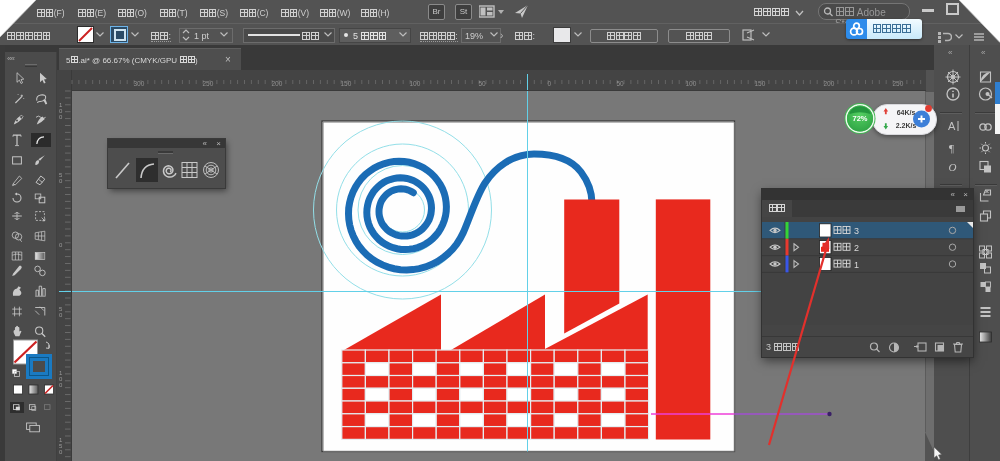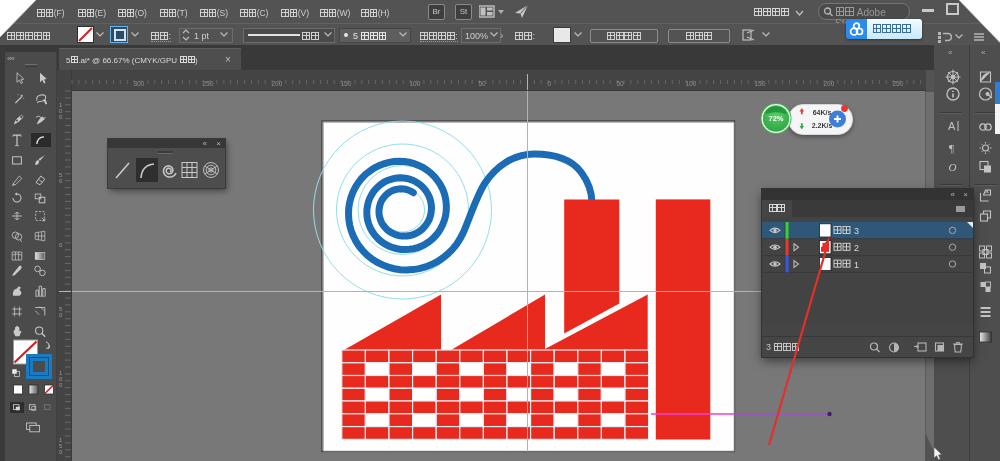--- a/index.html
+++ b/index.html
@@ -88,21 +88,21 @@
       <path d="M0.5 0.5 L4 4 L7.5 0.5" fill="none" stroke="#bdbdbd" stroke-width="1.2"></path>
     </svg>
   <div class="abs" style="left:339px;top:4px;width:70px;height:13px;background:#5e5e5e;border:1px solid #454545;"></div>
   <div class="abs" style="left:344px;top:9px;width:4px;height:4px;border-radius:50%;background:#e6e6e6;"></div>
   <div class="abs t" style="left:353px;top:7px;font-size:9px;color:#e2e2e2;">5 <span class="cjk"></span><span class="cjk"></span><span class="cjk"></span></div>
   <svg class="abs" style="left:399px;top:8px;" width="8" height="5">
       <path d="M0.5 0.5 L4 4 L7.5 0.5" fill="none" stroke="#bdbdbd" stroke-width="1.2"></path>
     </svg>
   <div class="abs t" style="left:420px;top:7px;font-size:9px;border-bottom:1px dotted #9a9a9a;"><span class="cjk"></span><span class="cjk"></span><span class="cjk"></span><span class="cjk"></span>:</div>
   <div class="abs" style="left:461px;top:4px;width:38px;height:13px;border:1px solid #6c6c6c;"></div>
-  <div class="abs t" style="left:465px;top:7px;font-size:9px;">100%</div>
+  <div class="abs t" style="left:465px;top:7px;font-size:9px;">19%</div>
   <svg class="abs" style="left:490px;top:8px;" width="8" height="5">
       <path d="M0.5 0.5 L4 4 L7.5 0.5" fill="none" stroke="#bdbdbd" stroke-width="1.2"></path>
     </svg>
   <div class="abs t" style="left:500px;top:6px;font-size:10px;color:#b8b8b8;">›</div>
   <div class="abs t" style="left:515px;top:7px;font-size:9px;"><span class="cjk"></span><span class="cjk"></span>:</div>
   <div class="abs" style="left:553px;top:3px;width:16px;height:14px;background:#e8e8ea;border:1px solid #3c3c3c;"></div>
   <svg class="abs" style="left:574px;top:8px;" width="8" height="5">
       <path d="M0.5 0.5 L4 4 L7.5 0.5" fill="none" stroke="#bdbdbd" stroke-width="1.2"></path>
     </svg>
   <div class="abs t" style="left:590px;top:5px;width:66px;height:12px;border:1px solid #8c8c8c;border-radius:2px;font-size:9px;text-align:center;line-height:12px;"><span class="cjk"></span><span class="cjk"></span><span class="cjk"></span><span class="cjk"></span></div>
@@ -865,21 +865,21 @@
   <path d="M829 237 L829.3 249.1 L822.1 246.9 Z" fill="#e2302c"></path>
 
   <path d="M0 0 L36 0 L0 37 Z" fill="#ffffff"></path>
   <path d="M959 0 L1000 0 L1000 42.5 Z" fill="#ffffff"></path>
   <path d="M959 0 L1000 42.5" stroke="#c9c9c9" stroke-width="0.8"></path>
   <path d="M36 0 L0 37" stroke="#c9c9c9" stroke-width="0.8"></path>
 
   <path d="M934 447 L934 458 L936.7 455.8 L938.5 459.8 L940.3 458.9 L938.6 455 L941.8 454.6 Z" fill="#f4f4f4" stroke="#555" stroke-width="0.6"></path>
 </svg>
 
-<div class="abs" id="widget" style="left:756px;top:100px;width:100px;height:38px;">
+<div class="abs" id="widget" style="left:840px;top:100px;width:100px;height:38px;">
   <div class="abs" style="left:32px;top:4px;width:63px;height:29px;background:#f5f5f7;border:1px solid #d8d8dc;border-radius:15px;box-shadow:0 2px 4px rgba(0,0,0,0.35);"></div>
   <svg class="abs" style="left:0;top:0;" width="100" height="38" viewBox="0 0 100 38">
     <defs>
       <radialGradient id="gg" cx="50%" cy="35%" r="70%">
         <stop offset="0%" stop-color="#55cf62"></stop>
           <stop offset="100%" stop-color="#2ea344"></stop>
       </radialGradient>
     </defs>
     <circle cx="20" cy="18.5" r="15.5" fill="#43b553"></circle>
     <circle cx="20" cy="18.5" r="13.8" fill="none" stroke="#eef8ef" stroke-width="1.5"></circle>

